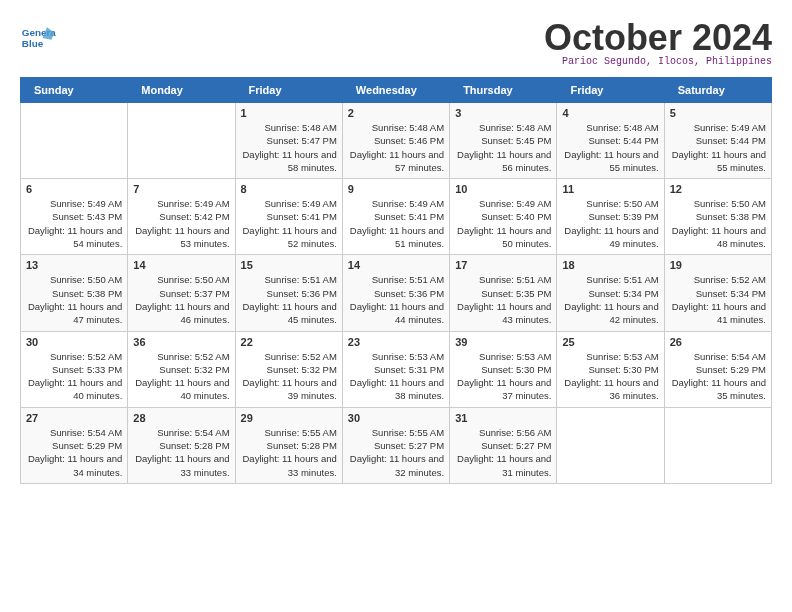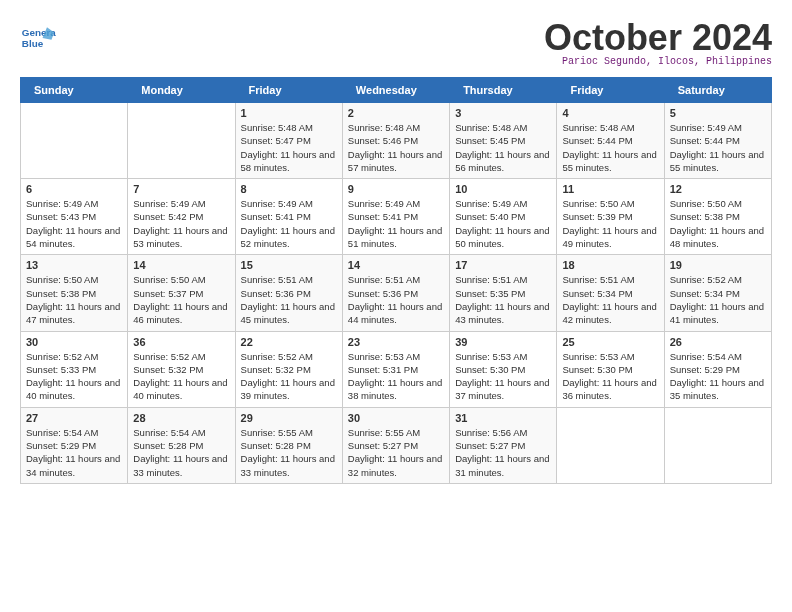--- a/index.html
+++ b/index.html
@@ -68,20 +68,21 @@
     .day-number {
       font-weight: bold;
       font-size: 11px;
       display: block;
       margin-bottom: 2px;
     }
     .day-info {
       font-size: 9.5px;
       color: #333;
       line-height: 1.4;
+      text-align: right;
     }
     .empty-cell {
       background: #fff !important;
     }
   </style>
 </head>
 <body>
 
 <div class="header">
   <div class="logo">

